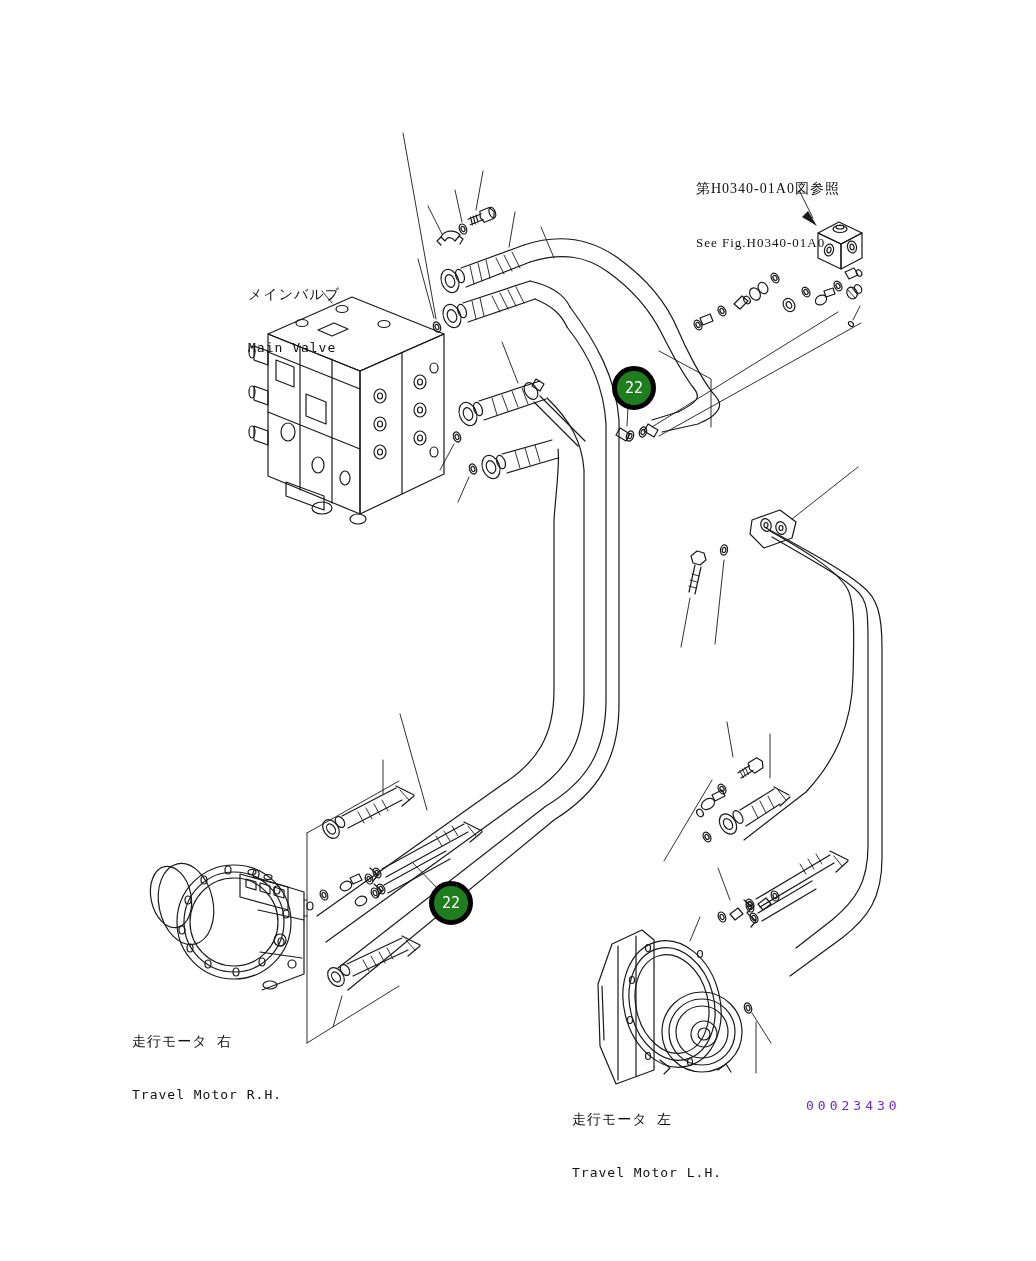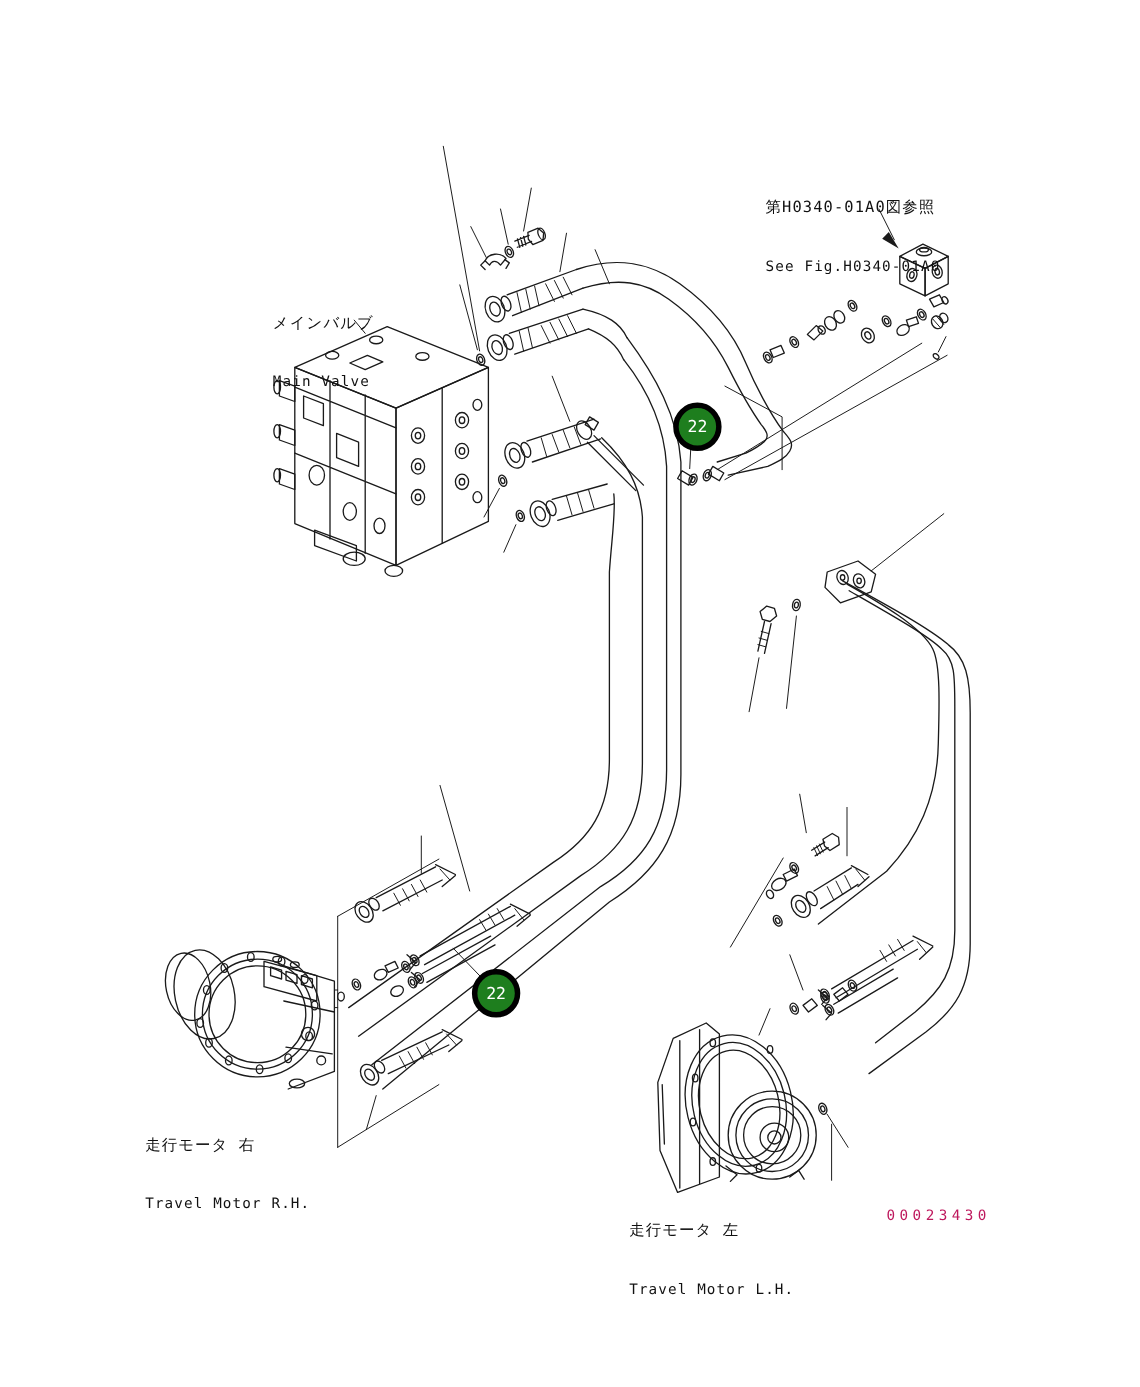--- a/index.html
+++ b/index.html
@@ -11,21 +11,21 @@
   .th{fill:none;stroke:var(--line,#1a1a1a);stroke-width:0.9;stroke-linecap:round;}
   .fl{fill:var(--line,#1a1a1a);stroke:none;}
   .lbl{position:absolute;color:#111;font-size:13px;letter-spacing:1px;line-height:18px;
        text-align:left;white-space:pre;}
   .lbl .jp{font-size:14px;display:block;}
   .lbl .en{display:block;}
   .lbl-left{text-align:left;}
   .balloon{position:absolute;width:34px;height:34px;border-radius:50%;
            border:5px solid #4c1d95;display:flex;align-items:center;justify-content:center;
            color:#fff;font-size:15px;z-index:5;}
-  .dwgno{position:absolute;color:#be185d;font-size:13px;letter-spacing:4px;white-space:pre;}
+  .dwgno{position:absolute;color:#6d28d9;font-size:13px;letter-spacing:4px;white-space:pre;}
 </style>
 </head>
 <body>
 
 <div class="stage">
 
 <svg width="1036" height="1261" viewBox="0 0 1036 1261">
   <defs>
     <g id="oring">
       <ellipse rx="3.5" ry="5.2" class="lw"></ellipse>
@@ -316,21 +316,21 @@
     <path class="th" d="M756,1022 L756,1073 M752,1013 L771,1043 M690,941 L700,917 M730,900 L718,868"></path>
     <path class="th" d="M628,407 L627,426 M438,889 L412,862 M322,291 L332,303"></path>
   </g>
 
   <g>
     <path class="th" d="M799,190 L813,218"></path>
     <path class="fl" d="M817,226 L808,211 L802,217 Z"></path>
   </g>
 </svg>
 
-<div class="lbl lbl-left" style="left:696px;top:144px;width:200px;">
+<div class="lbl lbl-left" style="left:696px;top:144px;width:200px;font-family:Liberation Serif, serif;">
   <span class="jp">第H0340-01A0図参照</span>
   <span class="en">See Fig.H0340-01A0</span>
 </div>
 
 <div class="lbl" style="left:248px;top:249px;width:135px;">
   <span class="jp">メインバルブ</span>
   <span class="en">Main Valve</span>
 </div>
 
 <div class="lbl" style="left:572px;top:1074px;width:180px;">

